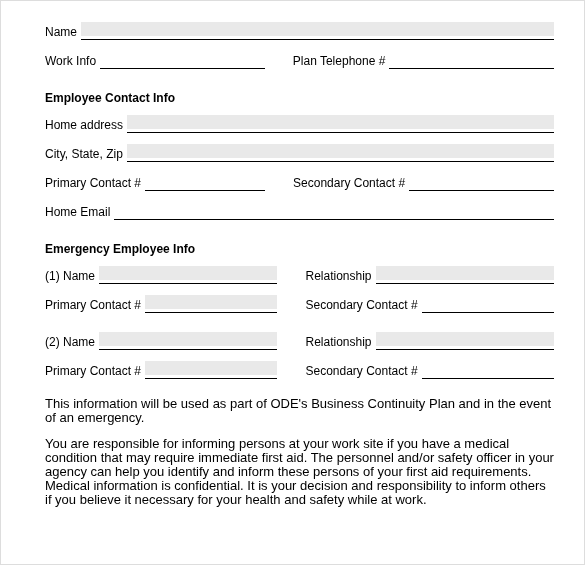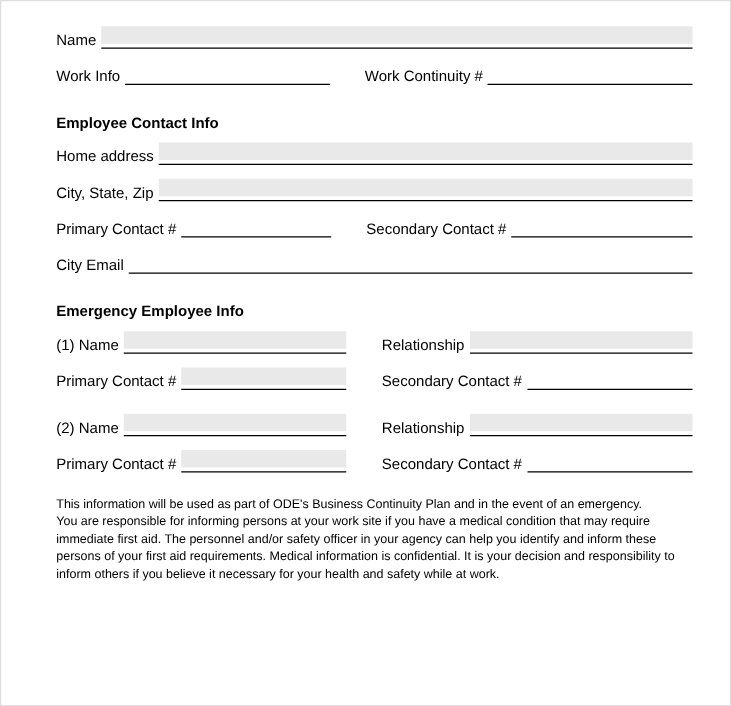--- a/index.html
+++ b/index.html
@@ -5,45 +5,45 @@
   html,body{margin:0;padding:0}
   body{
     width:585px;height:565px;
     background:#fff;
     font-family:Arial,Helvetica,sans-serif;
     font-size:12px;color:#000;
     box-sizing:border-box;
     padding:23px 30px 20px 44px;
     border:1px solid #ddd;
   }
-  .row{display:flex;align-items:flex-start;margin-bottom:13px;line-height:16px}
+  .row{display:flex;align-items:center;margin-bottom:13px;line-height:16px}
   .label{white-space:nowrap;padding-right:4px}
   .blank{flex:1;border-bottom:1px solid #000;height:14px;position:relative}
   .blank .hl{position:absolute;left:0;top:-3px;right:0;height:14px;background:#e9e9e9;}
   .hl-short{right:60%}
   .gap{width:28px;flex:0 0 28px}
   .section-title{font-weight:bold;margin-top:22px;margin-bottom:12px}
-  .para{font-size:10px;line-height:14px;margin-top:18px}
-  .para + .para{margin-top:0}
+  .para{font-size:13px;line-height:14px;margin-top:18px}
+  .para + .para{margin-top:12px}
   .spacer{height:8px}
 </style>
 </head>
 <body>
 
 <div class="row">
   <span class="label">Name</span>
   <span class="blank">
       <span class="hl"></span>
     </span>
 </div>
 <div class="row">
   <span class="label">Work Info</span>
   <span class="blank"></span>
   <span class="gap"></span>
-  <span class="label">Work Continuity #</span>
+  <span class="label">Plan Telephone #</span>
   <span class="blank"></span>
 </div>
 
 <div class="section-title">Employee Contact Info</div>
 
 <div class="row">
   <span class="label">Home address</span>
   <span class="blank">
       <span class="hl hl-short"></span>
     </span>
@@ -55,21 +55,21 @@
     </span>
 </div>
 <div class="row">
   <span class="label">Primary Contact #</span>
   <span class="blank" style="flex:0 0 120px"></span>
   <span class="gap"></span>
   <span class="label">Secondary Contact #</span>
   <span class="blank"></span>
 </div>
 <div class="row">
-  <span class="label">City Email</span>
+  <span class="label">Home Email</span>
   <span class="blank"></span>
 </div>
 
 <div class="section-title">Emergency Employee Info</div>
 
 <div class="row">
   <span class="label">(1) Name</span>
   <span class="blank">
       <span class="hl"></span>
     </span>

